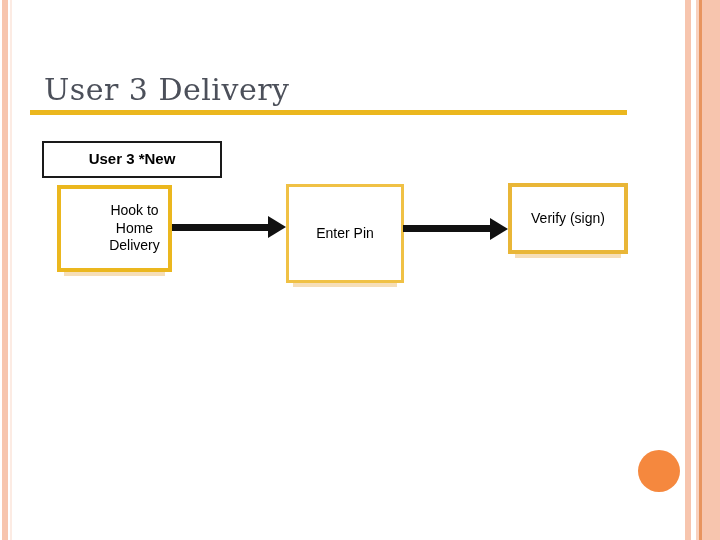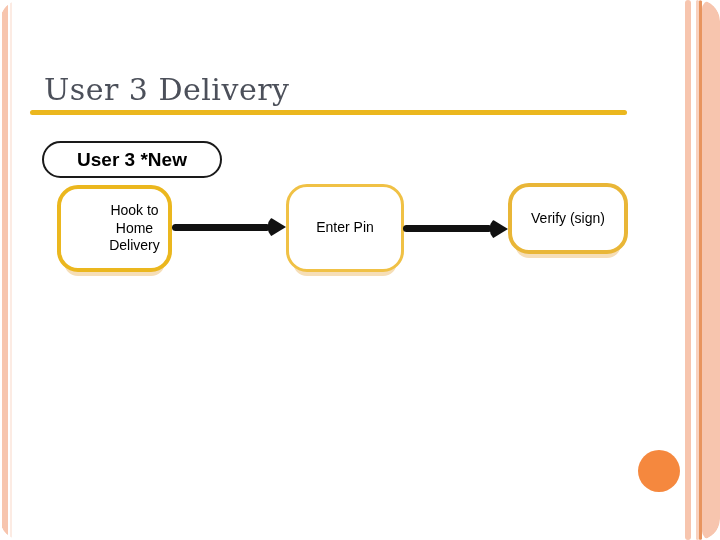--- a/index.html
+++ b/index.html
@@ -1,15 +1,15 @@
 <!DOCTYPE html>
 <html style="--accent_gold: #ebb71e; --stripe_salmon: #f7c5ae; --stripe_dark_orange: #e8945e; --circle_orange: #f5883e; --title_color: #4c505a; --arrow_color: #111111;"><head>
 <meta charset="utf-8">
 <style>
-  * { margin: 0; padding: 0; box-sizing: border-box; border-radius: 21px; }
+  * { margin: 0; padding: 0; box-sizing: border-box; }
   html, body { width: 720px; height: 540px; }
   body { font-family: "Liberation Sans", sans-serif; background: #ffffff; }
 
   .slide {
     position: relative;
     width: 720px;
     height: 540px;
     background: #ffffff;
     overflow: hidden;
   }
@@ -51,28 +51,28 @@
     text-align: center;
     color: #000000;
     font-size: 14px;
     line-height: 1.25;
   }
   .start-box {
     left: 42px; top: 141px;
     width: 180px; height: 37px;
     border: 2px solid #1a1a1a;
     font-weight: 700;
-    font-size: 19px;
+    font-size: 15px;
   }
   .gold-box {
     box-shadow: 0 11px 0 -7px #f6deb7;
     padding: 0 4px;
   }
   .box-hook   { left: 57px;  top: 185px; width: 115px; height: 87px; border: 4px solid var(--accent_gold); padding-left: 44px; }
-  .box-pin    { left: 286px; top: 184px; width: 118px; height: 88px; border: 3px solid #f0c145; }
+  .box-pin    { left: 286px; top: 184px; width: 118px; height: 99px; border: 3px solid #f0c145; }
   .box-verify { left: 508px; top: 183px; width: 120px; height: 71px; border: 4px solid #e9b637; }
 
   
   .arrow-line {
     position: absolute;
     height: 7px;
     background: var(--arrow_color);
   }
   .arrow-head {
     position: absolute;

